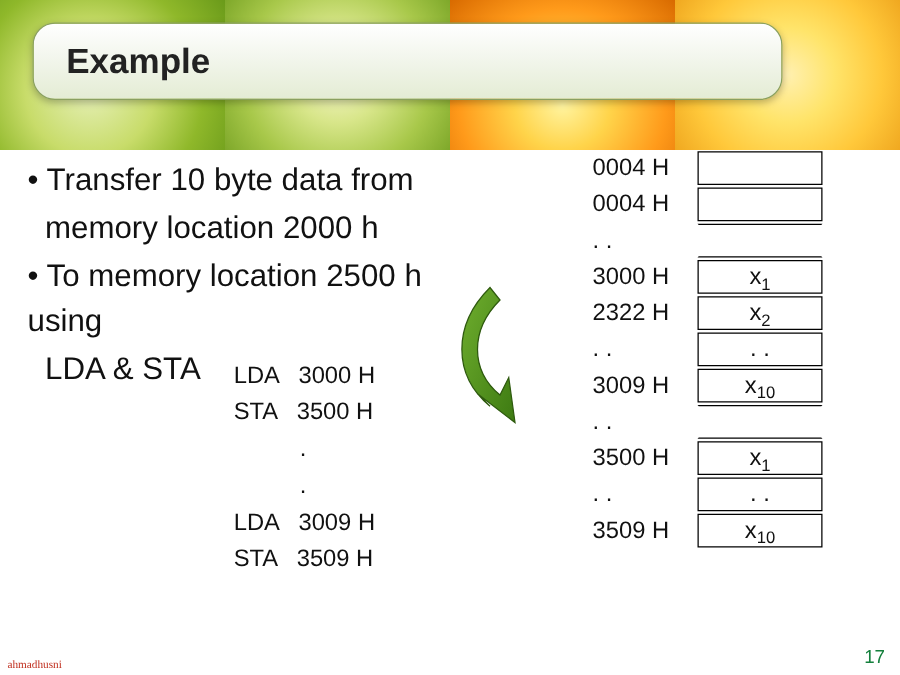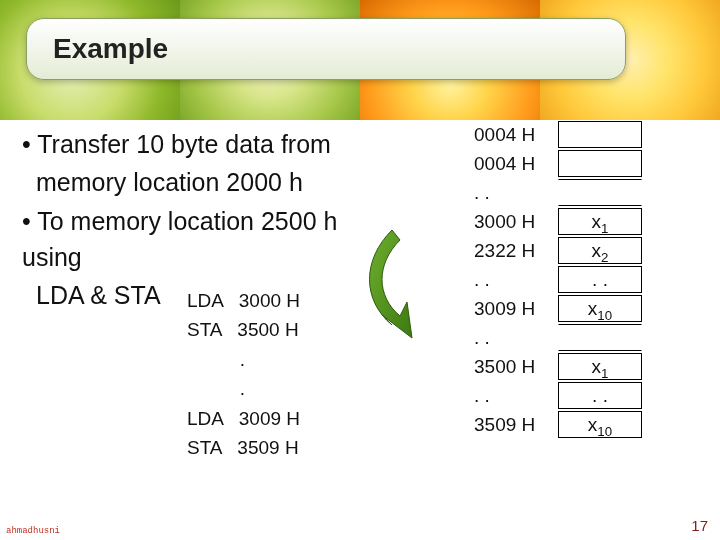--- a/index.html
+++ b/index.html
@@ -66,36 +66,36 @@
   }
   .code-row { white-space: pre; margin-left: 37px; }
   .memtable {
     position: absolute;
     left: 470px; top: -6px;
     font-size: 19px;
     color: #111;
   }
   .memtable .row { display: flex; height: 29px; align-items: center; }
   .memtable .addr { width: 88px; text-align: left; padding-left: 4px; }
-  .memtable .val  { width: 84px; text-align: center; border: 1px solid #000; height: 27px; line-height:25px; background:#fff; }
+  .memtable .val  { width: 100px; text-align: center; border: 1px solid #000; height: 27px; line-height:25px; background:#fff; }
   .memtable .noborder { border-left:1px solid transparent; border-right:1px solid transparent; }
   .sub { font-size: 0.7em; vertical-align: sub; }
   .arrow {
     position: absolute;
     left: 352px; top: 220px;
     width: 120px; height: 120px;
     z-index: 1;
   }
   .footer-left {
     position:absolute; left:6px; bottom:4px;
-    font-size:9px; color:#c03020; font-family: Liberation Mono, monospace;
+    font-size:9px; color:#c03020; font-family: Liberation Serif, serif;
   }
   .footer-right {
     position:absolute; right:12px; bottom:6px;
-    font-size:15px; color:#7f1d1d;
+    font-size:15px; color:#15803d;
   }
 </style>
 </head>
 <body>
 
 <div class="bg-strip">
   <div class="strip-seg seg1"></div>
   <div class="strip-seg seg2"></div>
   <div class="strip-seg seg3"></div>
   <div class="strip-seg seg4"></div>

